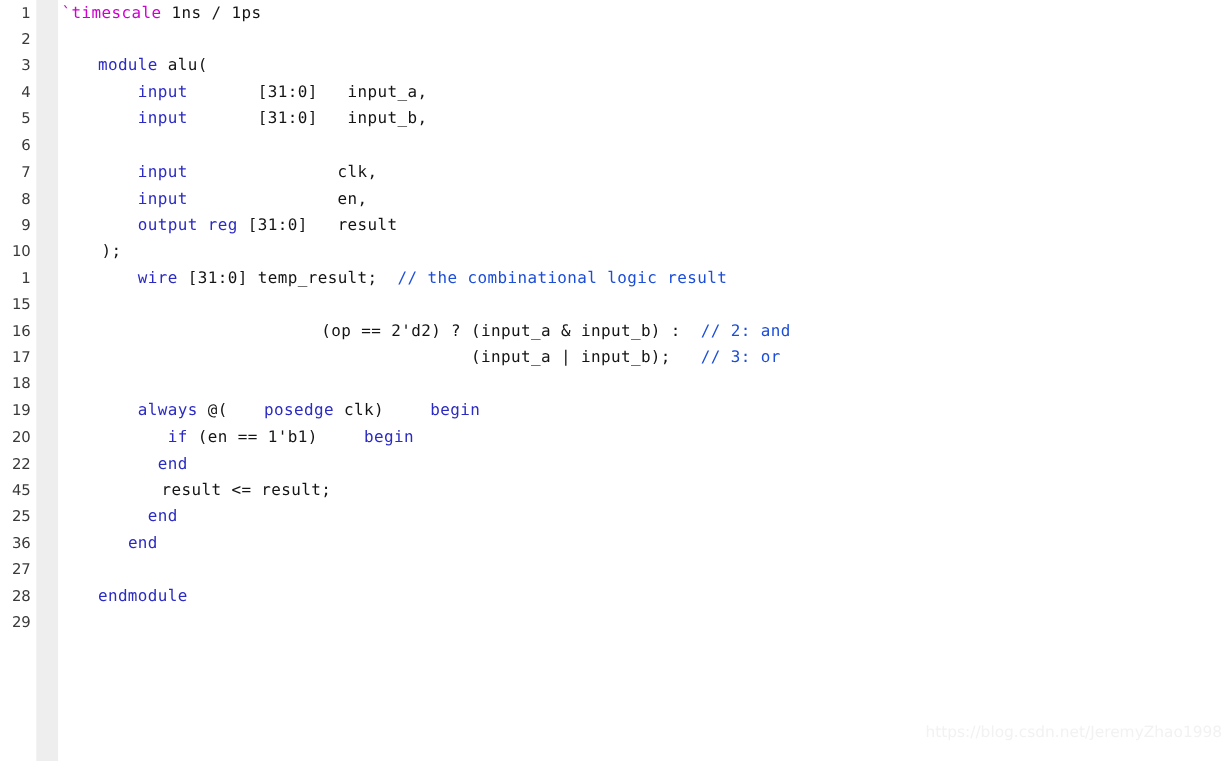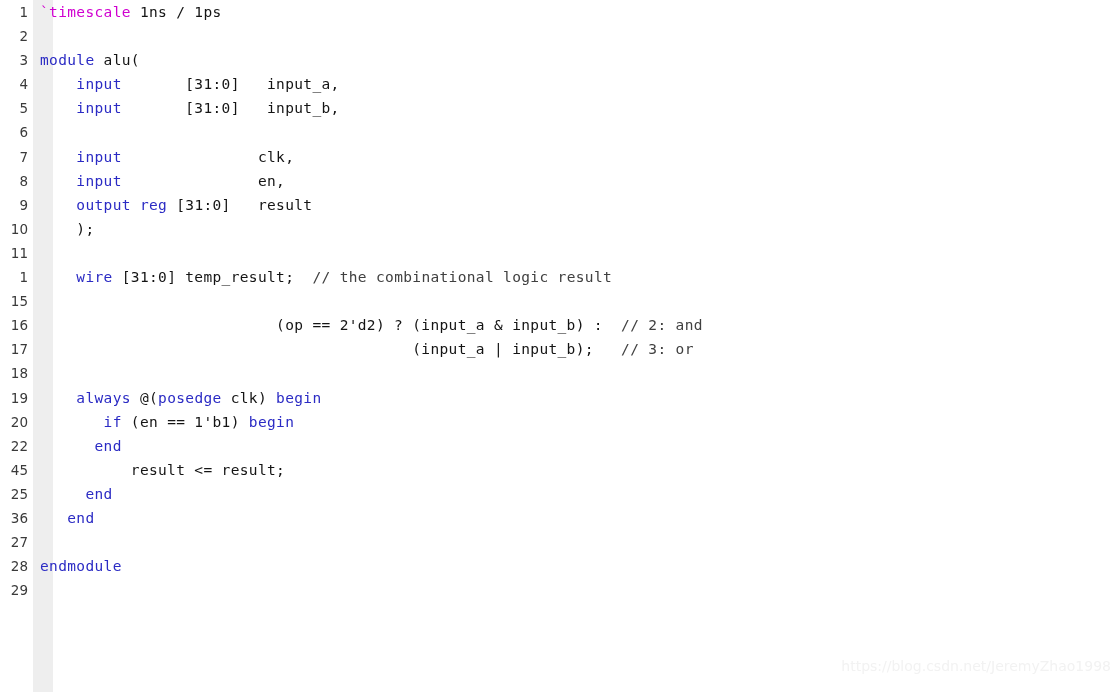--- a/index.html
+++ b/index.html
@@ -39,27 +39,27 @@
     position:absolute;
     left:0;width:28px;
     text-align:right;
     color:#3a3a3a;
     font-size:13.5px;
     font-family:"DejaVu Sans","Liberation Sans",sans-serif;
     letter-spacing:0px;
   }
   .src{
     position:absolute;
-    left:40px;
+    left:56px;
     color:#141414;
     font-size:14.5px;
     letter-spacing:0.35px;
   }
-  .kw{color:#2b2bc4;}
-  .cm{color:#404040;}
+  .kw{color:#2b2bc4;margin-left:33px;}
+  .cm{color:#1d4ed8;}
   .dir{color:#d000d0;}
   .pl{color:#141414;}
   #watermark{
     position:absolute;
     right:4px;bottom:18px;
     color:#f2f2f2;
     font-size:14px;
     font-family:"DejaVu Sans","Liberation Sans",sans-serif;
     white-space:pre;
     user-select:none;
@@ -77,21 +77,20 @@
       <div class="line"><span class="lno">1</span><span class="src"><span class="dir">`timescale</span><span class="pl"> 1ns / 1ps</span></span></div>
       <div class="line"><span class="lno">2</span><span class="src"></span></div>
       <div class="line"><span class="lno">3</span><span class="src"><span class="kw">module</span><span class="pl"> alu(</span></span></div>
       <div class="line"><span class="lno">4</span><span class="src"><span class="pl">    </span><span class="kw">input</span><span class="pl">       [31:0]   input_a,</span></span></div>
       <div class="line"><span class="lno">5</span><span class="src"><span class="pl">    </span><span class="kw">input</span><span class="pl">       [31:0]   input_b,</span></span></div>
       <div class="line"><span class="lno">6</span></div>
       <div class="line"><span class="lno">7</span><span class="src"><span class="pl">    </span><span class="kw">input</span><span class="pl">               clk,</span></span></div>
       <div class="line"><span class="lno">8</span><span class="src"><span class="pl">    </span><span class="kw">input</span><span class="pl">               en,</span></span></div>
       <div class="line"><span class="lno">9</span><span class="src"><span class="pl">    </span><span class="kw">output reg</span><span class="pl"> [31:0]   result</span></span></div>
       <div class="line"><span class="lno">10</span><span class="src"><span class="pl">    );</span></span></div>
-      <div class="line"><span class="lno">11</span><span class="src"></span></div>
       <div class="line"><span class="lno">1</span><span class="src"><span class="pl">    </span><span class="kw">wire</span><span class="pl"> [31:0] temp_result;  </span><span class="cm">// the combinational logic result</span></span></div>
       <div class="line"><span class="lno">15</span></div>
       <div class="line"><span class="lno">16</span><span class="src"><span class="pl">                          (op == 2'd2) ? (input_a &amp; input_b) :  </span><span class="cm">// 2: and</span></span></div>
       <div class="line"><span class="lno">17</span><span class="src"><span class="pl">                                         (input_a | input_b);   </span><span class="cm">// 3: or</span></span></div>
       <div class="line"><span class="lno">18</span><span class="src"></span></div>
       <div class="line"><span class="lno">19</span><span class="src"><span class="pl">    </span><span class="kw">always</span><span class="pl"> @(</span><span class="kw">posedge</span><span class="pl"> clk) </span><span class="kw">begin</span></span></div>
       <div class="line"><span class="lno">20</span><span class="src"><span class="pl">       </span><span class="kw">if</span><span class="pl"> (en == 1'b1) </span><span class="kw">begin</span></span></div>
       <div class="line"><span class="lno">22</span><span class="src"><span class="pl">      </span><span class="kw">end</span></span></div>
       <div class="line"><span class="lno">45</span><span class="src"><span class="pl">          result &lt;= result;</span></span></div>
       <div class="line"><span class="lno">25</span><span class="src"><span class="pl">     </span><span class="kw">end</span></span></div>

